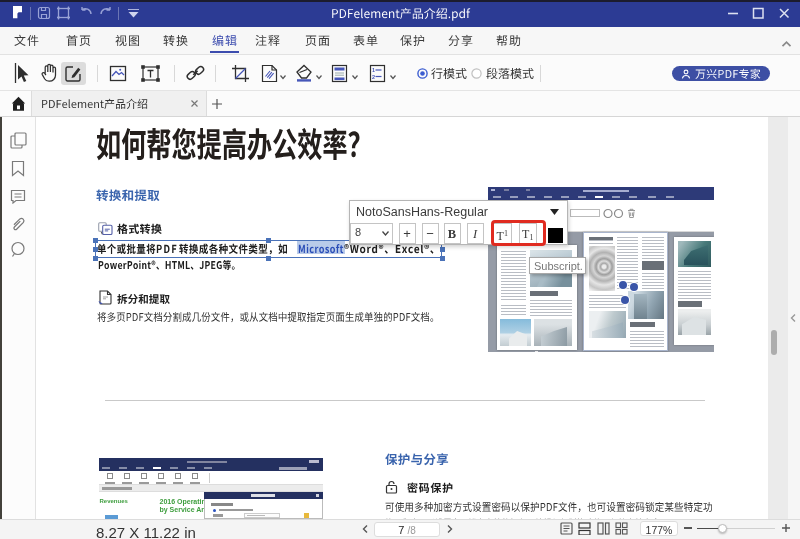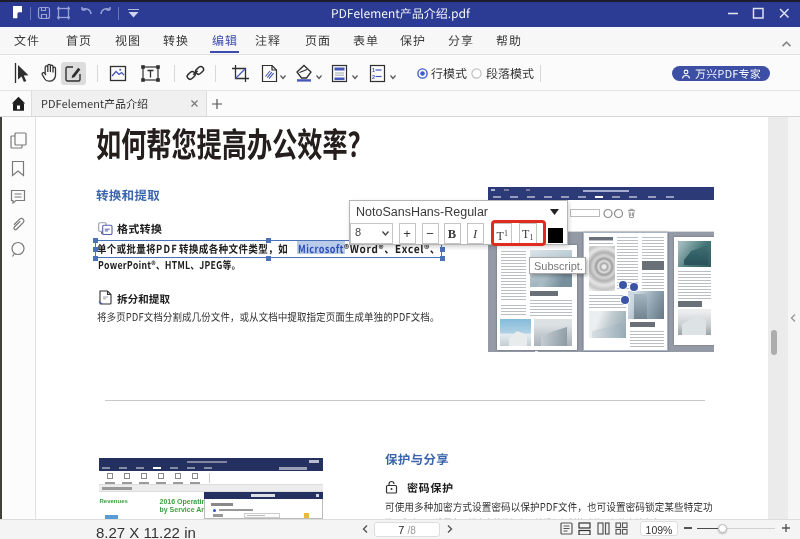--- a/index.html
+++ b/index.html
@@ -504,19 +504,19 @@
 <rect x="1" y="1" width="5" height="11" fill="none" stroke="#555" stroke-width="1.2"></rect>
 <rect x="8.5" y="1" width="3.5" height="11" fill="none" stroke="#555" stroke-width="1.2"></rect>
   </svg>
 <svg class="abs" style="left:615px;top:522px" width="13" height="13" viewBox="0 0 13 13">
 <rect x="1" y="1" width="4.5" height="4.5" fill="none" stroke="#555" stroke-width="1.1"></rect>
 <rect x="7.5" y="1" width="4.5" height="4.5" fill="none" stroke="#555" stroke-width="1.1"></rect>
 <rect x="1" y="7.5" width="4.5" height="4.5" fill="none" stroke="#555" stroke-width="1.1"></rect>
 <rect x="7.5" y="7.5" width="4.5" height="4.5" fill="none" stroke="#555" stroke-width="1.1"></rect>
   </svg>
 <div style="position:absolute;left:640px;top:521px;width:38px;height:15px;background:#fff;border:1px solid #ddd;border-radius:3px"></div>
-<div class="abs" style="left:640px;top:523.5px;width:38px;text-align:center;font-size:10.5px;color:#333">109%</div>
+<div class="abs" style="left:640px;top:523.5px;width:38px;text-align:center;font-size:10.5px;color:#333">177%</div>
 <div class="abs" style="left:684px;top:527px;width:8px;height:1.6px;background:#555"></div>
 <div style="position:absolute;left:697px;top:527.5px;width:25px;height:1.6px;background:#4a4a4a"></div>
 <div style="position:absolute;left:722px;top:527.5px;width:53px;height:1.6px;background:#d0d0d0"></div>
 <div class="abs" style="left:718px;top:523.5px;width:9px;height:9px;border-radius:50%;background:#fff;border:1px solid #bbb;box-shadow:0 1px 2px rgba(0,0,0,.25)"></div>
 <svg class="abs" style="left:781px;top:523px" width="10" height="10" viewBox="0 0 10 10">
     <path d="M5 1 V9 M1 5 H9" stroke="#555" stroke-width="1.4"></path>
   </svg>
 </body></html>

